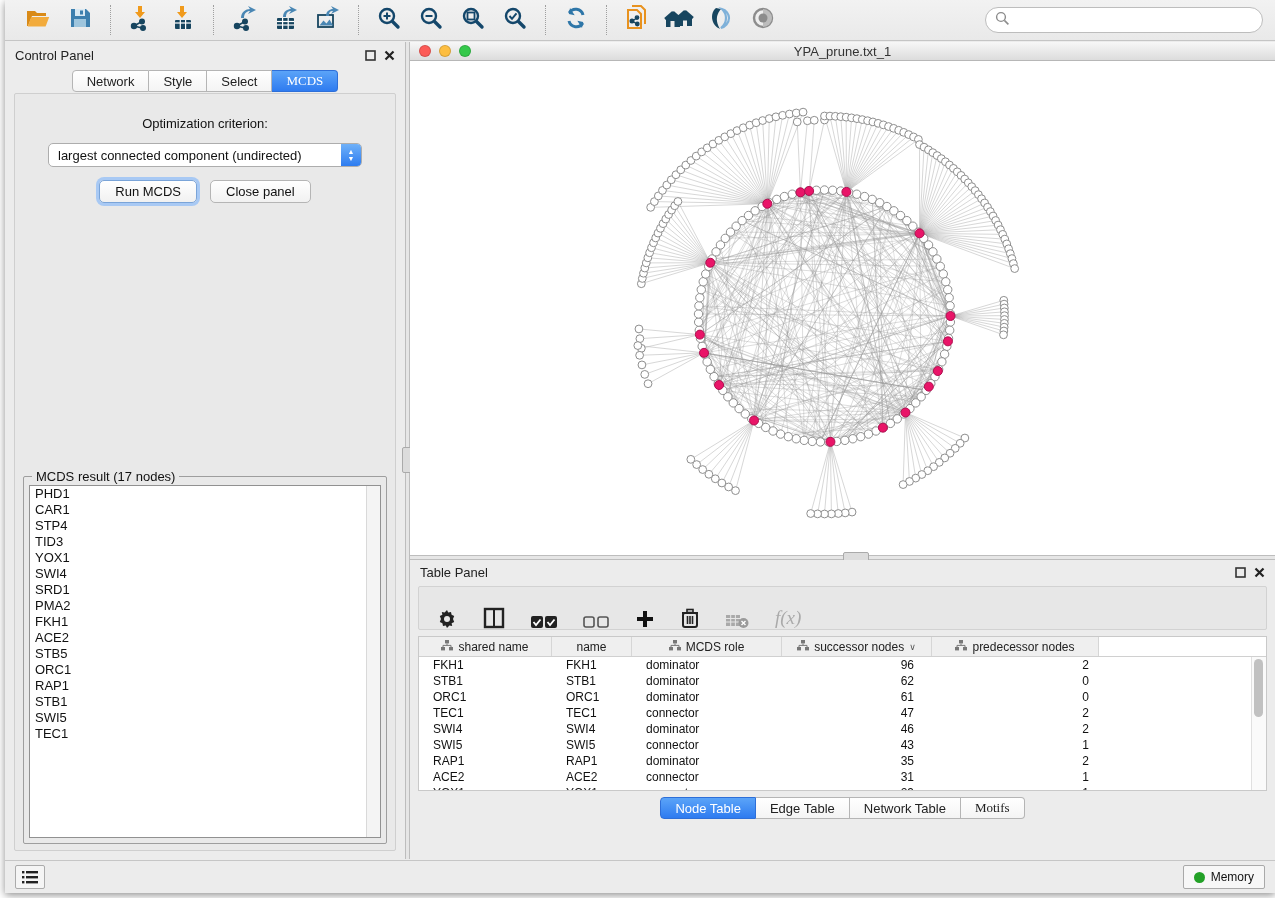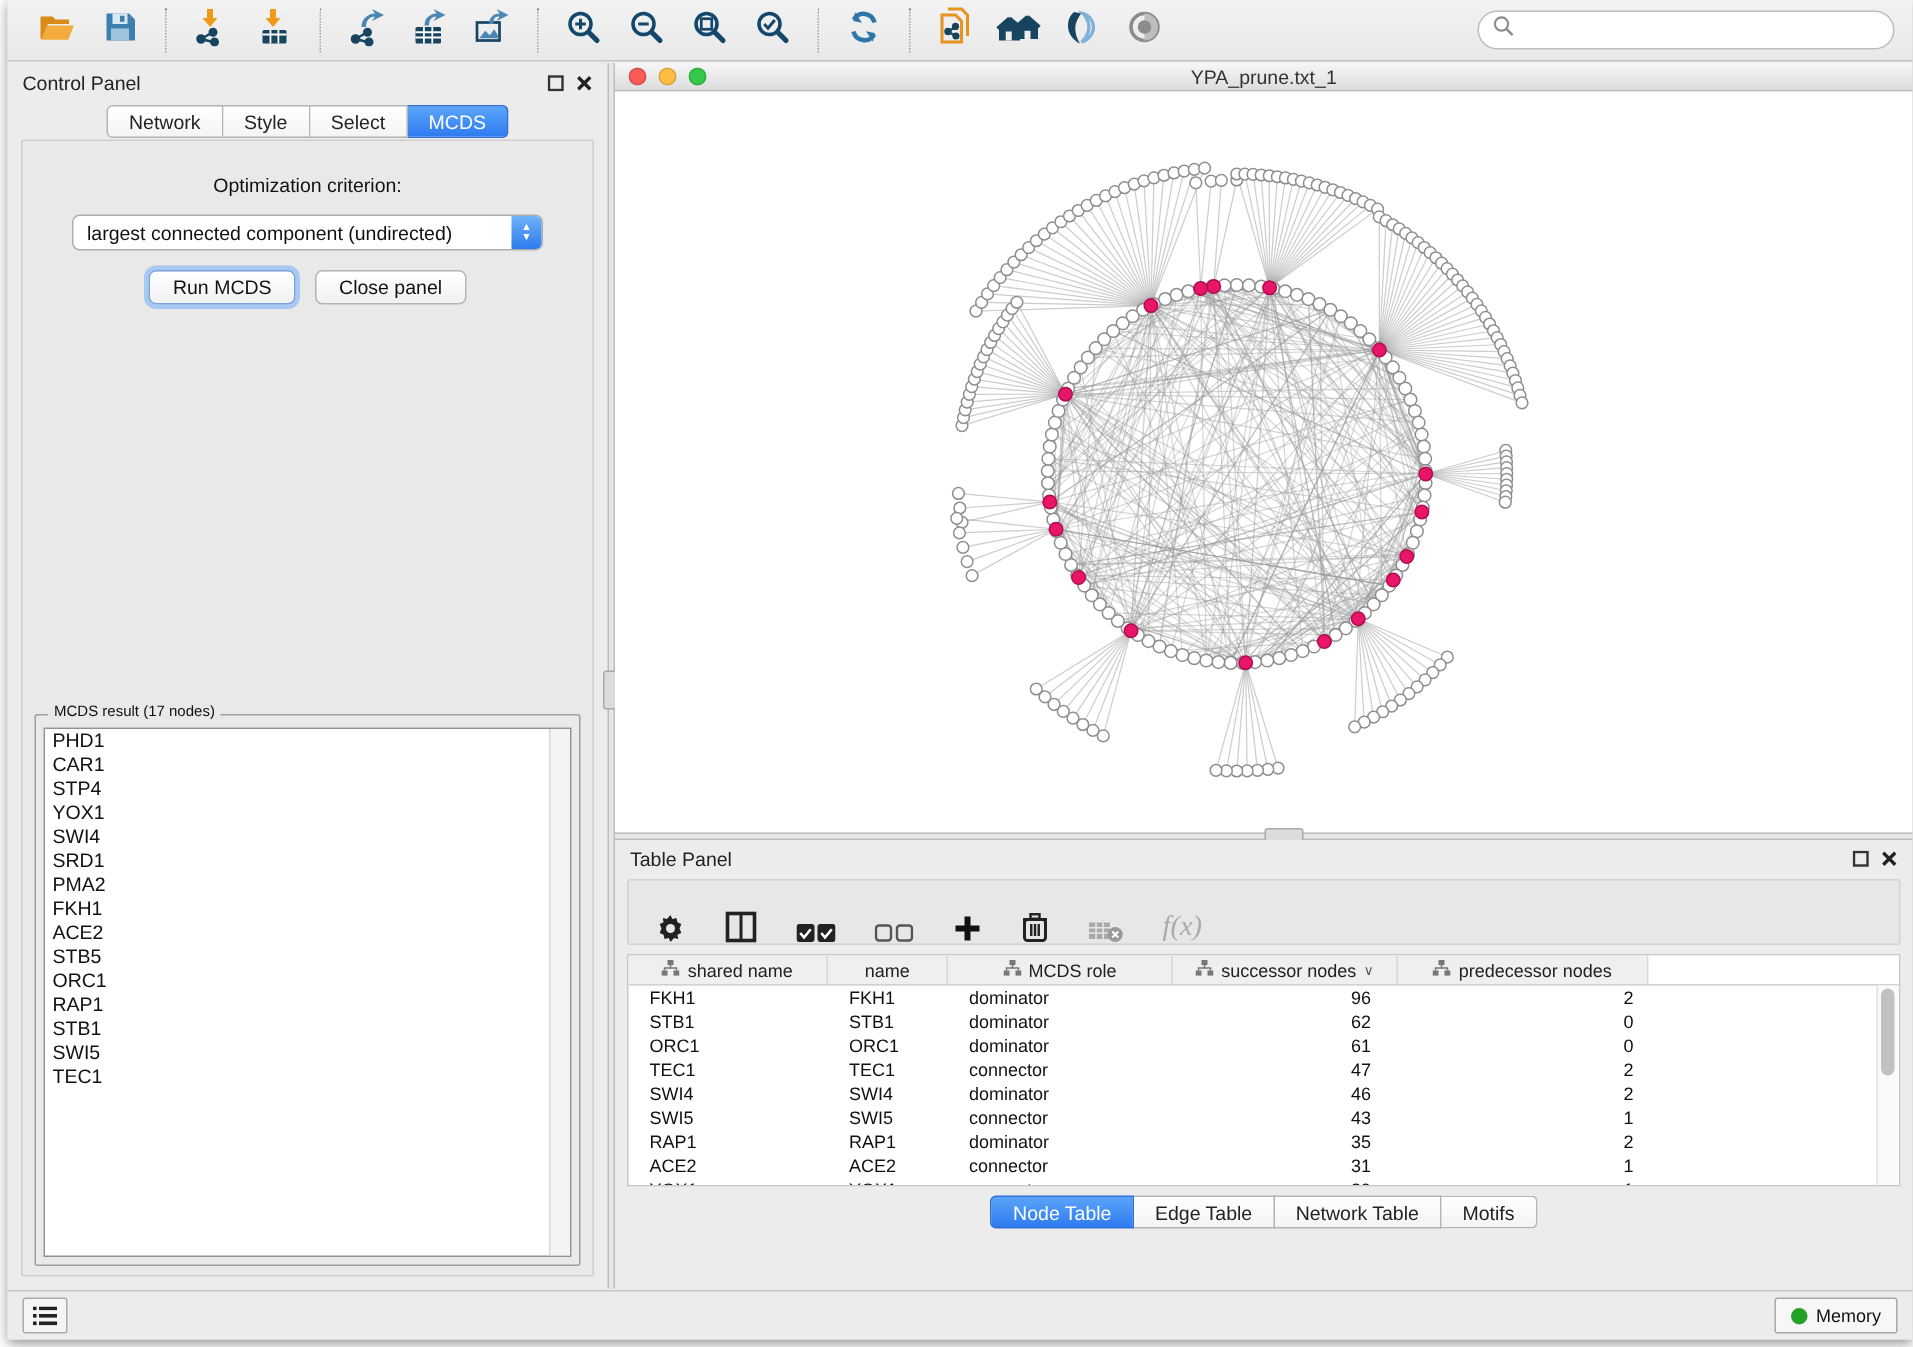--- a/index.html
+++ b/index.html
@@ -35,21 +35,21 @@
   .right-col { flex:1; display:flex; flex-direction:column; min-width:0; }
 
   
   .cp-header { height:26px; display:flex; align-items:center; padding:0 10px; font-size:13px; color:#222; }
   .panel-ctl { margin-left:auto; display:flex; gap:8px; align-items:center; }
   .panel-ctl svg { display:block; }
   .cp-tabs { display:flex; justify-content:center; margin-top:2px; }
   .seg { height:22px; padding:0 14px; font-size:13px; display:flex; align-items:center;
          background:linear-gradient(#ffffff,#f4f4f4); border:1px solid #b5b5b5; border-left:none; color:#222; }
   .seg:first-child { border-left:1px solid #b5b5b5; border-radius:4px 0 0 4px; }
-  .seg:last-child { border-radius:0 4px 4px 0; }
+  .seg:last-child { border-radius:0 4px 4px 0;font-family:Liberation Serif, serif; }
   .seg.sel { background:linear-gradient(#5ba4f8,#2e7bf0); border-color:#2e6fd8; color:#fff; }
   .cp-body {
     position:absolute; left:9px; right:9px; top:51px; bottom:8px;
     background:#e9e9e9; border:1px solid #cfcfcf; border-radius:2px;
   }
   .opt-label { text-align:center; margin-top:22px; font-size:13px; color:#111; }
   .combo {
     margin:12px auto 0; width:314px; height:24px; background:#fff;
     border:1px solid #adadad; border-radius:5px; display:flex; align-items:center;
     font-size:13px; color:#111;
@@ -66,21 +66,21 @@
     height:23px; padding:0 15px; font-size:13px; color:#111;
     background:linear-gradient(#ffffff,#f1f1f1); border:1px solid #b5b5b5; border-radius:5px;
     display:flex; align-items:center;
   }
   .pushbtn.focus { box-shadow:0 0 0 3px #a8c9f4; border-color:#7aa4d8; }
   .fieldset {
     position:absolute; left:8px; right:8px; bottom:6px; height:368px;
     border:1px solid #9e9e9e; border-radius:2px;
   }
   .fieldset .legend {
-    position:absolute; top:-8px; left:8px; background:#e9e9e9; padding:0 4px; font-size:10px; color:#111;
+    position:absolute; top:-8px; left:8px; background:#e9e9e9; padding:0 4px; font-size:13px; color:#111;
   }
   .listbox {
     position:absolute; left:5px; right:5px; top:8px; bottom:5px;
     background:#fff; border:1px solid #919191; overflow:hidden;
   }
   .listbox .scroll-track {
     position:absolute; right:0; top:0; bottom:0; width:14px;
     background:#f4f4f4; border-left:1px solid #d9d9d9;
   }
   .list-item { font-size:13px; line-height:16px; padding-left:5px; color:#111; }
@@ -340,20 +340,21 @@
           <div class="pushbtn focus">Run MCDS</div>
           <div class="pushbtn">Close panel</div>
         </div>
         <div class="fieldset">
           <span class="legend">MCDS result (17 nodes)</span>
           <div class="listbox">
             <div id="mcds-list">
                 <div class="list-item">PHD1</div>
                 <div class="list-item">CAR1</div>
                 <div class="list-item">STP4</div>
+                <div class="list-item">TID3</div>
                 <div class="list-item">YOX1</div>
                 <div class="list-item">SWI4</div>
                 <div class="list-item">SRD1</div>
                 <div class="list-item">PMA2</div>
                 <div class="list-item">FKH1</div>
                 <div class="list-item">ACE2</div>
                 <div class="list-item">STB5</div>
                 <div class="list-item">ORC1</div>
                 <div class="list-item">RAP1</div>
                 <div class="list-item">STB1</div>

